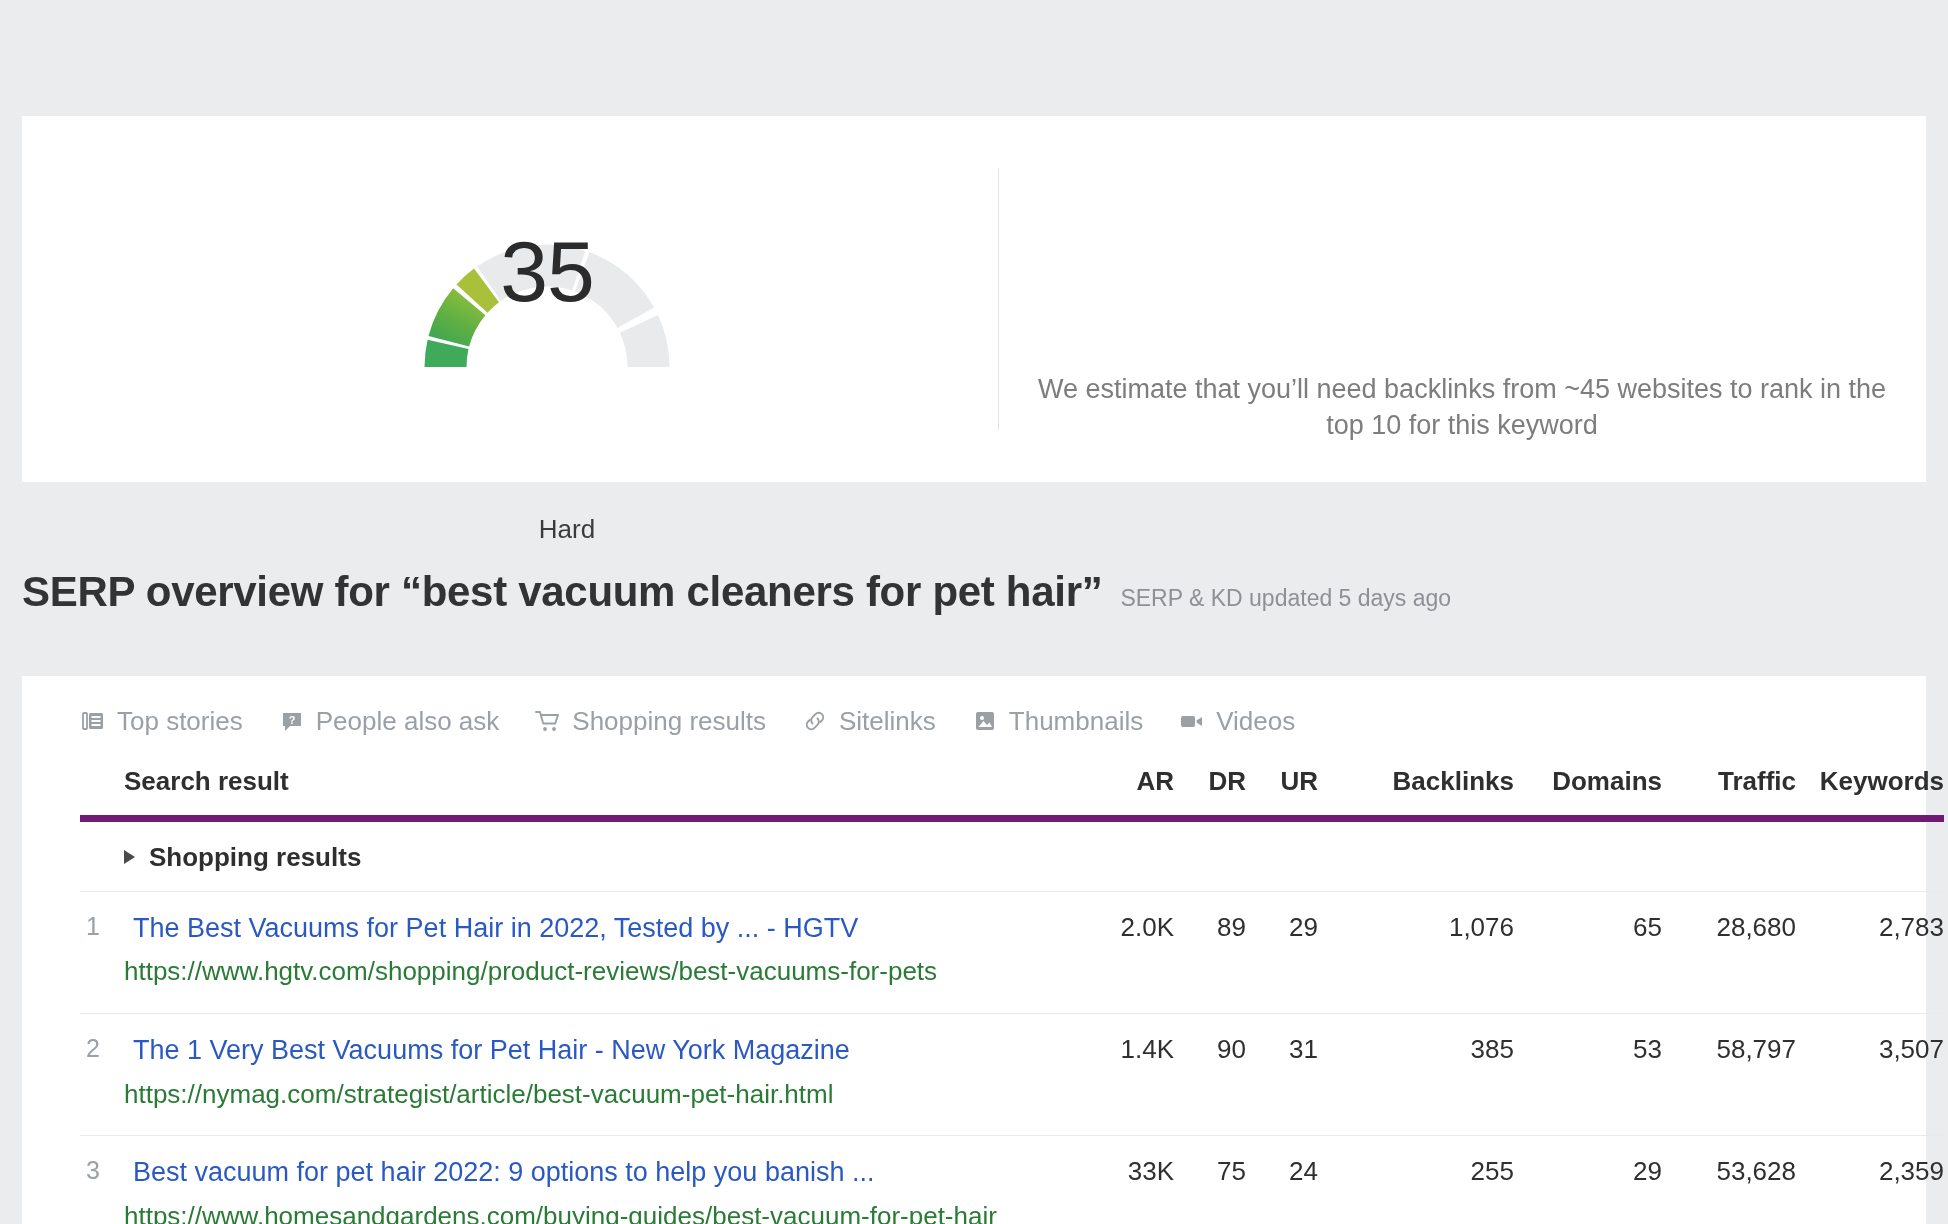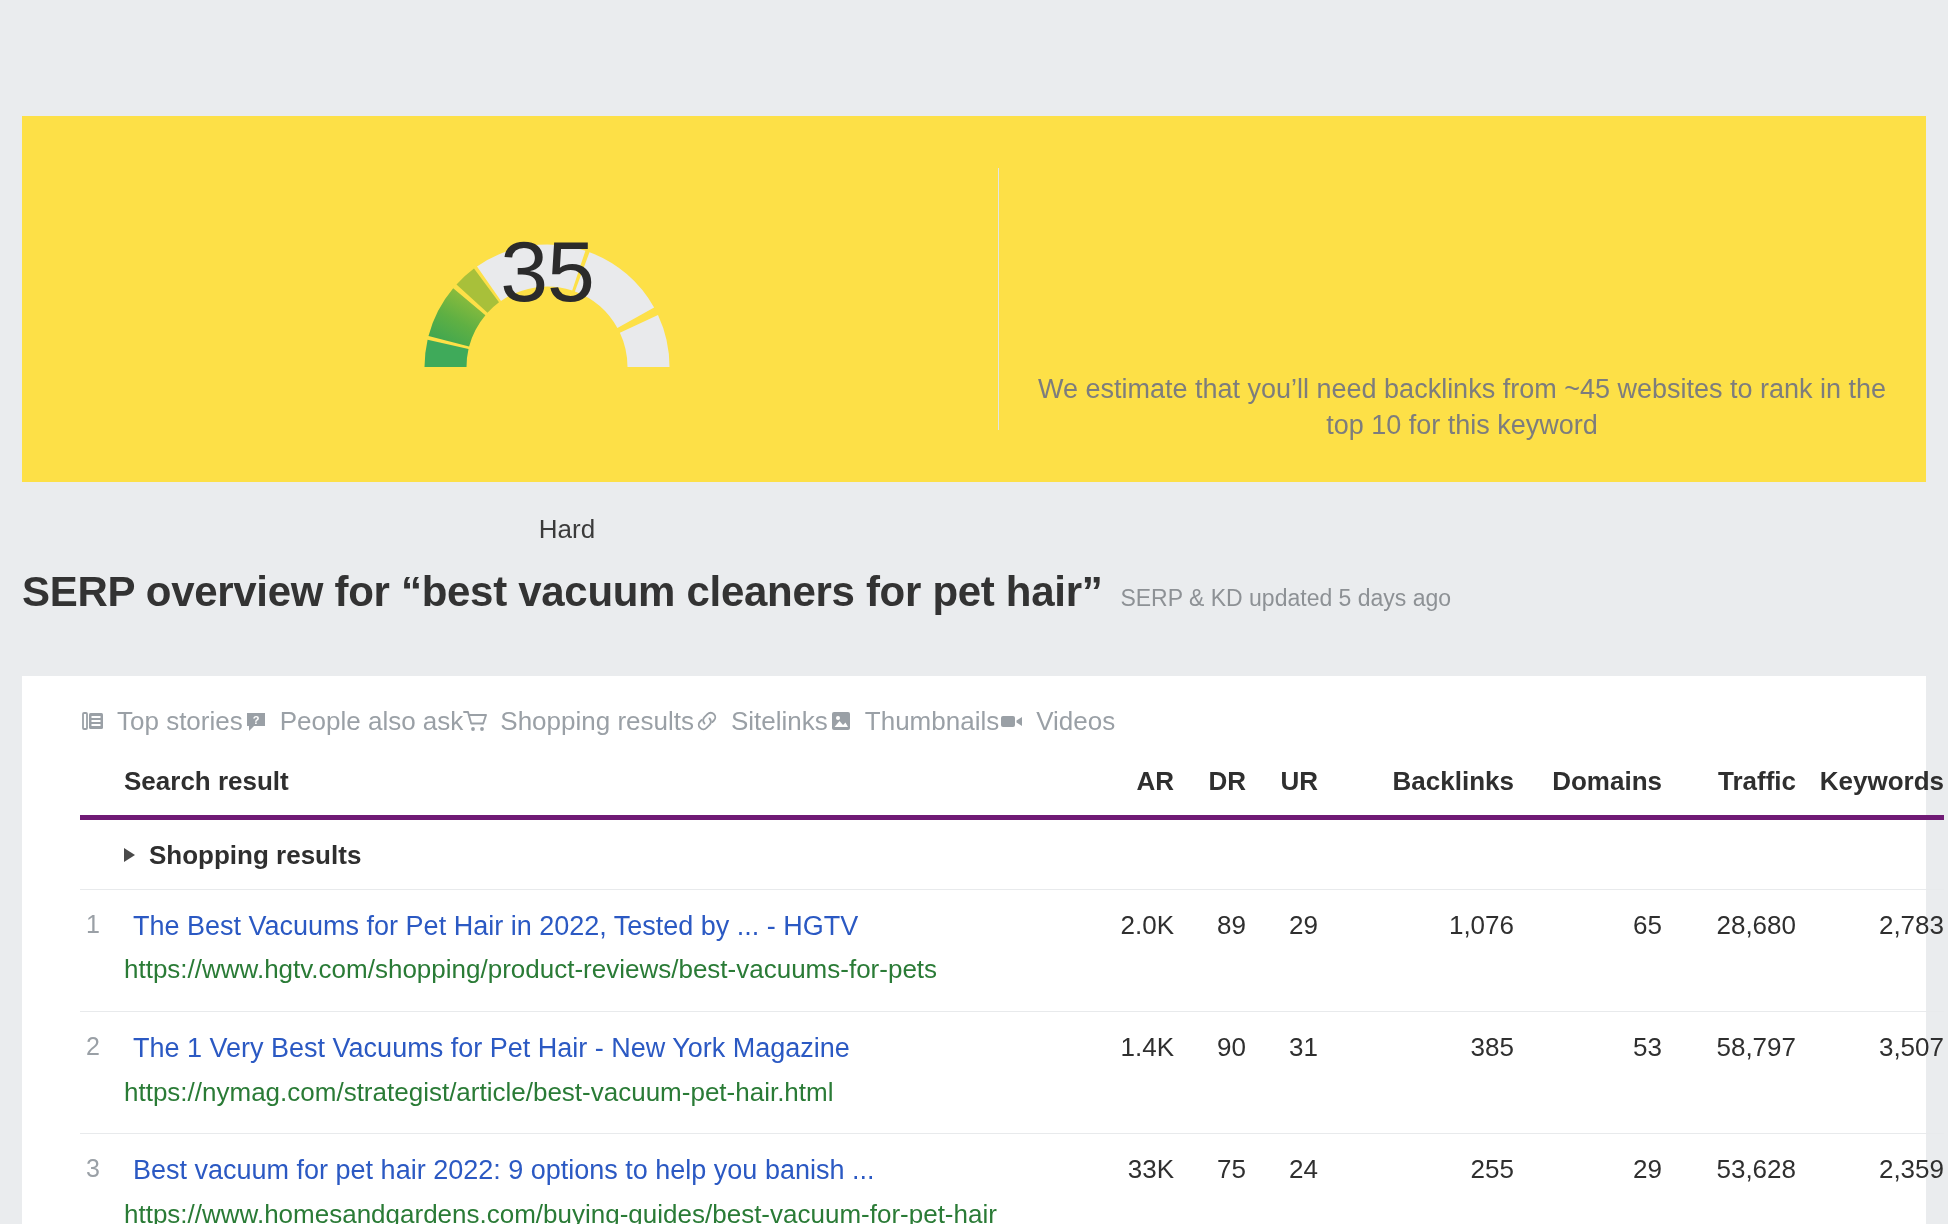--- a/index.html
+++ b/index.html
@@ -34,21 +34,21 @@
     white-space: nowrap;
   }
 
   
   .kd-card {
     position: absolute;
     left: 22px;
     top: 116px;
     width: 1904px;
     height: 366px;
-    background: #fde047;
+    background: #ffffff;
     box-sizing: border-box;
   }
 
   .kd-card-inner {
     position: relative;
     width: 100%;
     height: 100%;
   }
 
   .gauge-wrap {
@@ -145,20 +145,21 @@
     box-sizing: border-box;
   }
 
   
   .features {
     position: absolute;
     left: 58px;
     top: 20px;
     display: flex;
     align-items: center;
+    gap: 36px;
     height: 50px;
   }
   .feature {
     display: flex;
     align-items: center;
     gap: 11px;
     color: #9aa0a6;
     font-size: 26px;
     white-space: nowrap;
     cursor: pointer;
@@ -184,21 +185,21 @@
   }
   .tbl th, .tbl td {
     font-size: 26px;
     padding: 0;
     vertical-align: top;
   }
   .tbl thead th {
     font-weight: bold;
     color: #2f2f2f;
     padding: 14px 0 18px 0;
-    border-bottom: 5px solid #701a75;
+    border-bottom: 7px solid #701a75;
     text-align: right;
     white-space: nowrap;
   }
   .tbl thead th.col-sr {
     text-align: left;
     padding-left: 0;
   }
 
   .col-num   { width: 44px; }
   .col-res   { width: 946px; }

